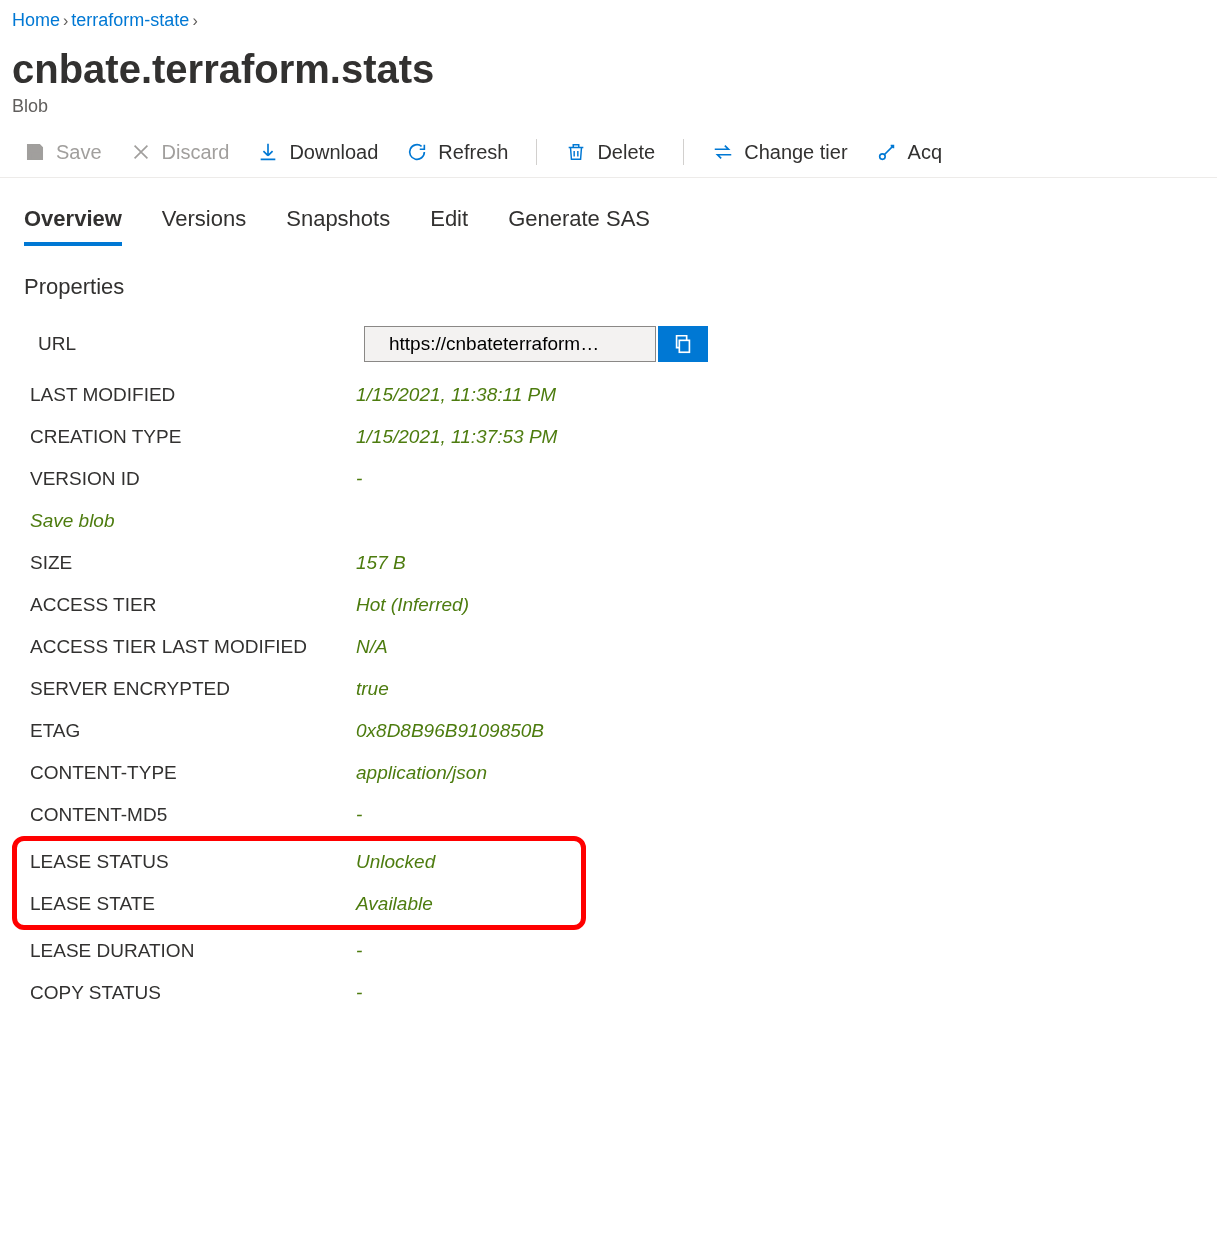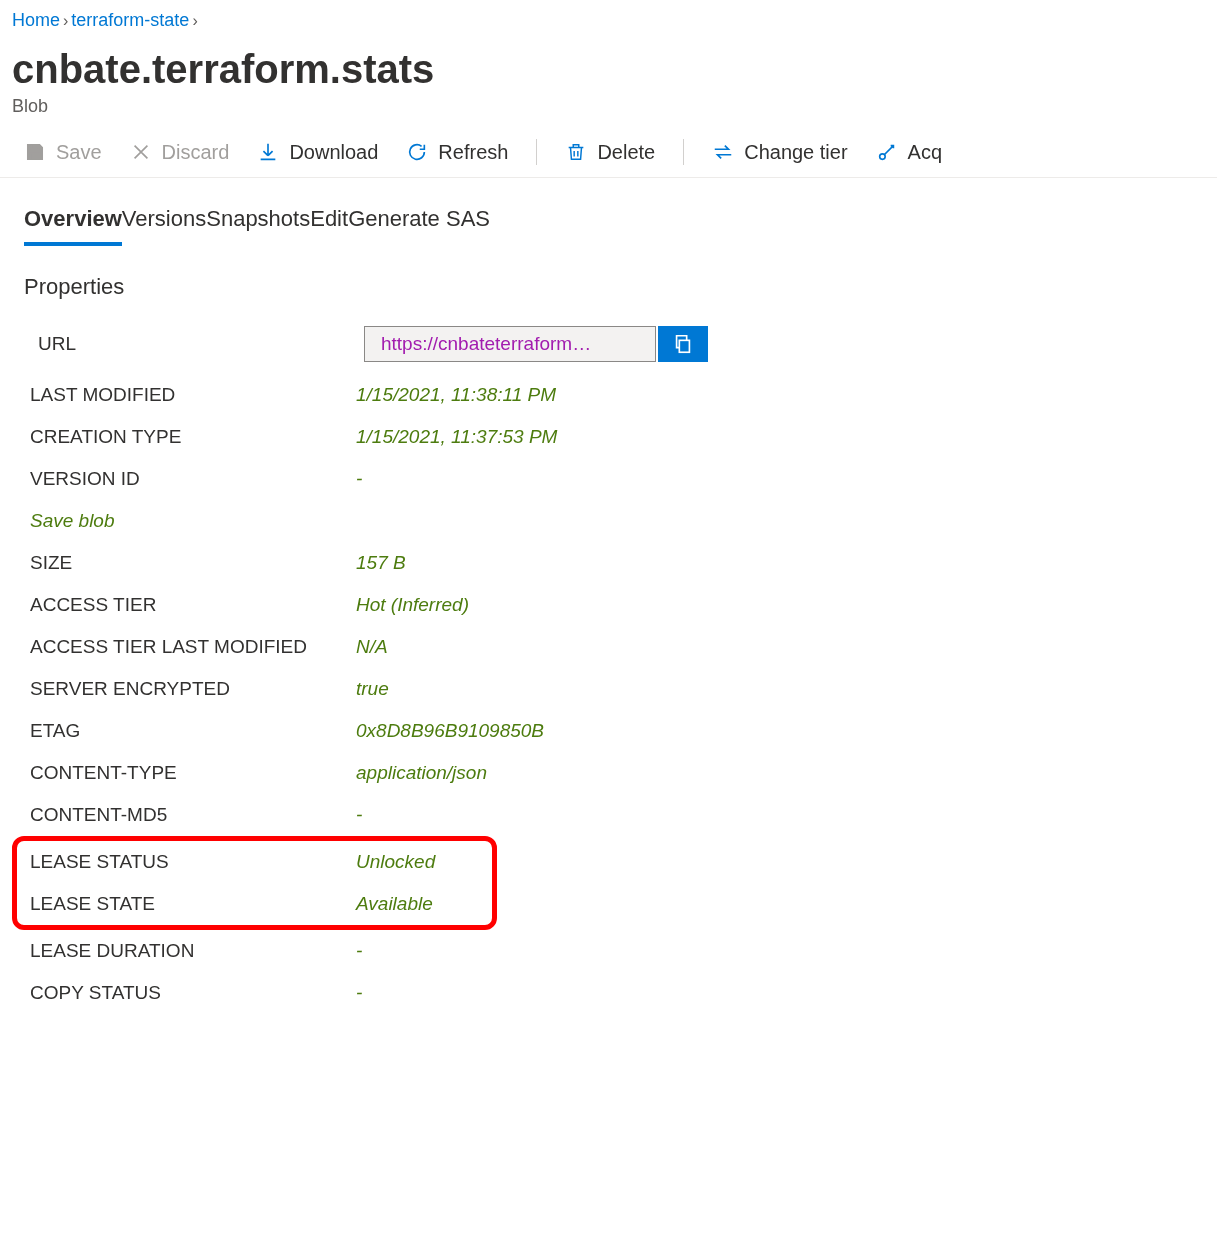--- a/index.html
+++ b/index.html
@@ -68,20 +68,21 @@
     .icon {
       width: 22px;
       height: 22px;
       display: inline-flex;
       align-items: center;
       justify-content: center;
       flex-shrink: 0;
     }
     .tabs {
       display: flex;
+      gap: 40px;
       padding: 28px 24px 0 24px;
       font-size: 22px;
       color: #323130;
     }
     .tab {
       padding-bottom: 10px;
       cursor: pointer;
     }
     .tab.active {
       font-weight: 600;
@@ -111,45 +112,45 @@
       font-style: italic;
     }
     .url-row { align-items: center; padding-top: 4px; padding-bottom: 12px; margin-left: 8px;}
     .url-box {
       display: inline-flex;
       align-items: stretch;
     }
     .url-input {
       border: 1px solid #8a8886;
       background: #f3f2f1;
-      padding: 6px 16px;
+      padding: 6px 24px;
       font-size: 19px;
       width: 292px;
-      color: #a21caf;
+      color: #000000;
       font-family: inherit;
       white-space: nowrap;
       overflow: hidden;
       text-overflow: ellipsis;
     }
     .copy-btn {
       background: #0078d4;
       width: 50px;
       display: inline-flex;
       align-items: center;
       justify-content: center;
       cursor: pointer;
       margin-left: 2px;
     }
     .copy-btn svg { stroke: #fff; }
     .highlight-box {
       border: 5px solid #ff0000;
       border-radius: 12px;
       margin-left: -18px;
       padding-left: 13px;
-      width: 485px;
+      width: 574px;
     }
   </style>
 </head>
 <body>
 
 <div class="breadcrumb">
   <a href="#">Home</a>
   <span class="sep">›</span>
   <a href="#">terraform-state</a>
   <span class="sep">›</span>

